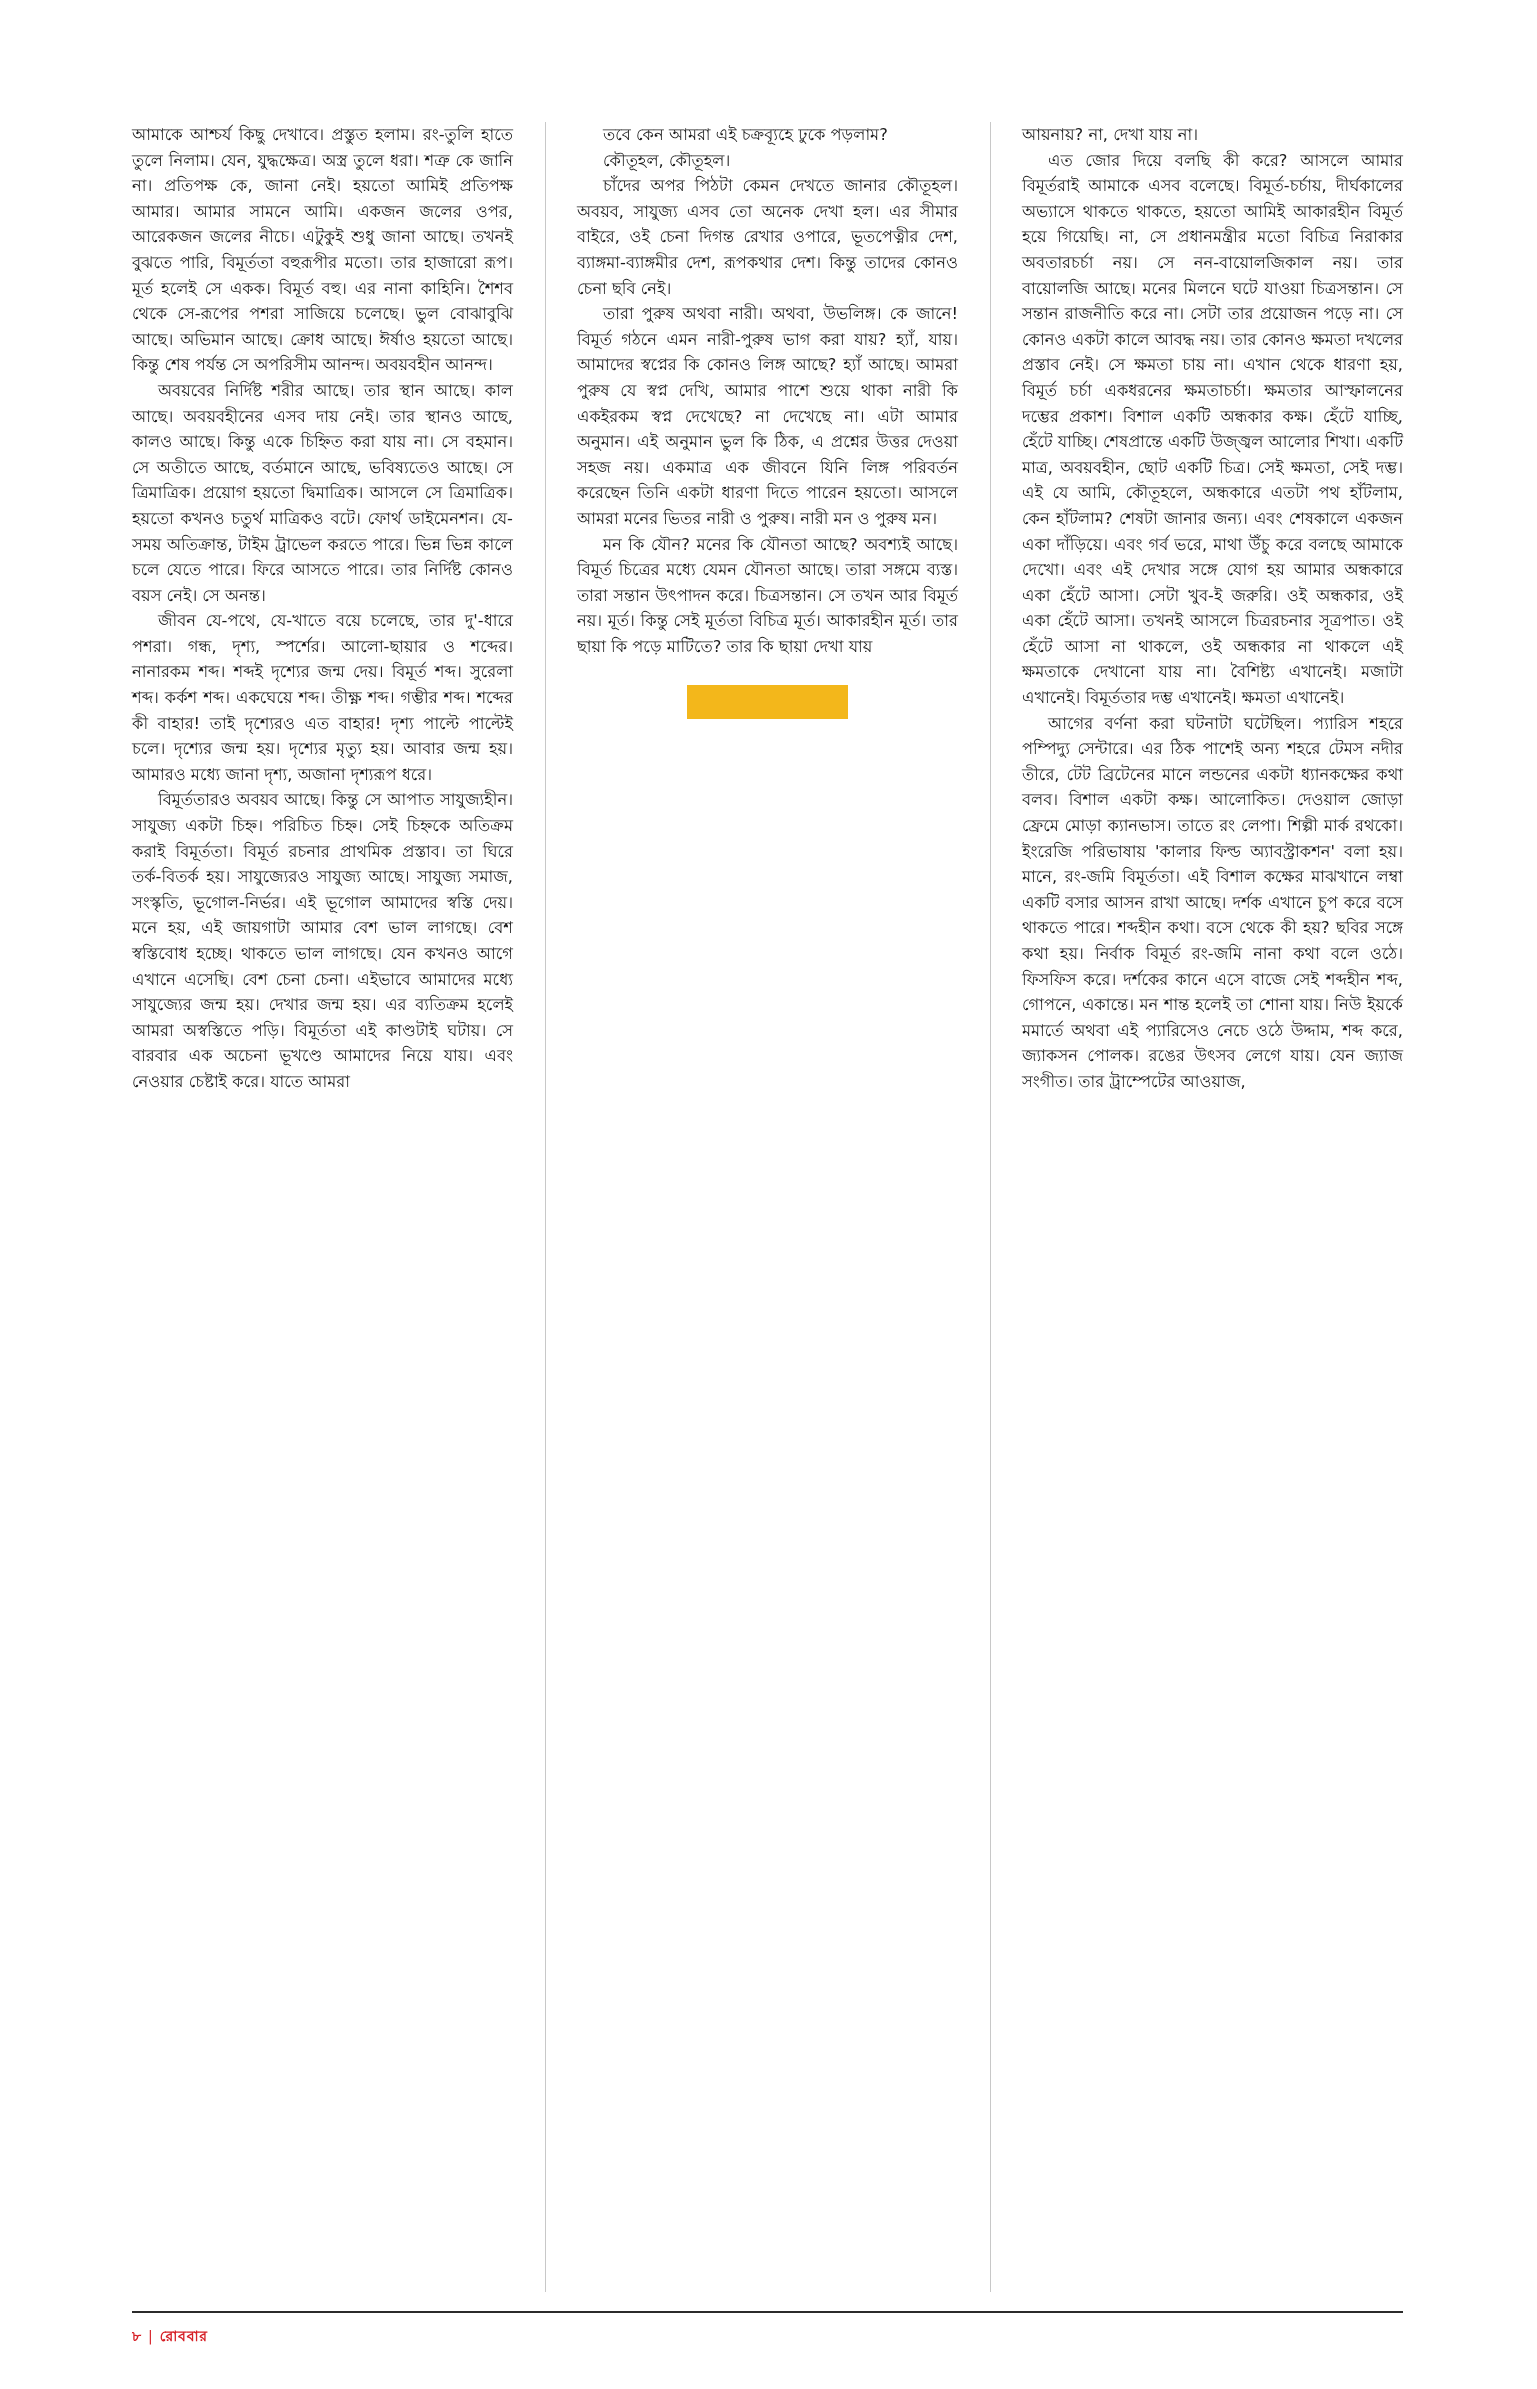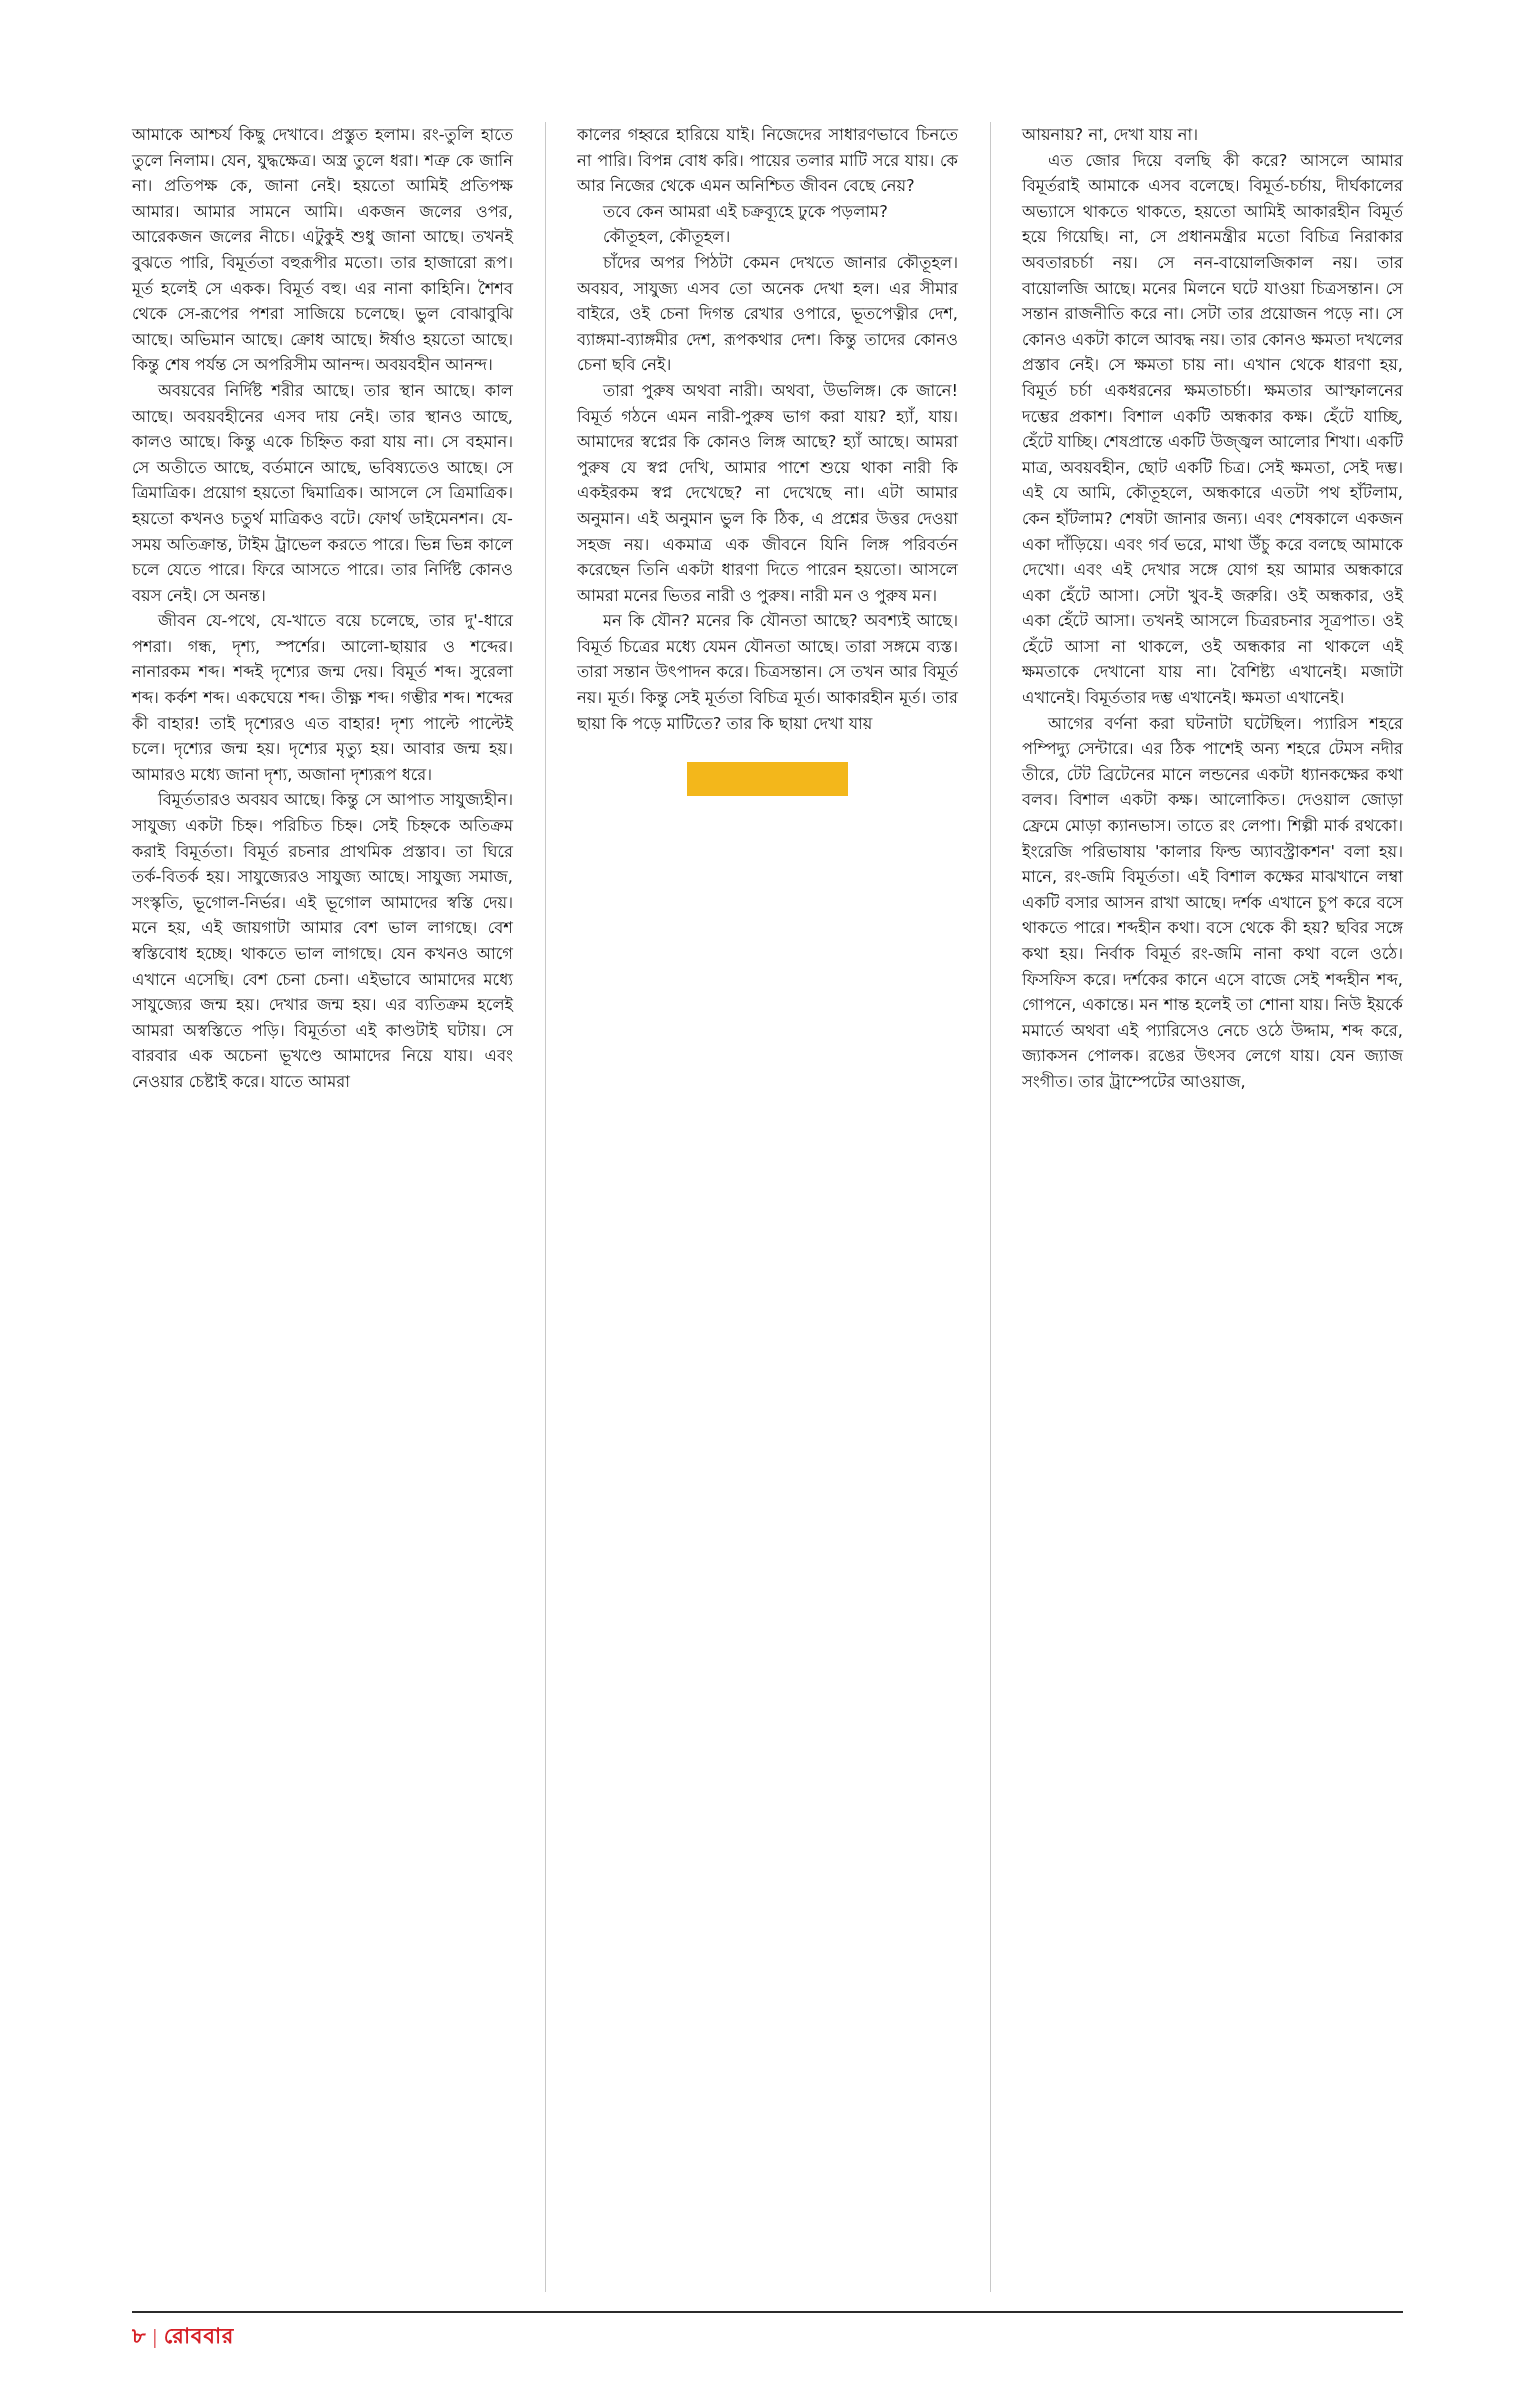--- a/index.html
+++ b/index.html
@@ -70,26 +70,25 @@
     left:132px;
     width:1271px;
     top:2311px;
     height:1.6px;
     background:#2b2b2b;
   }
   .footer{
     position:absolute;
     left:132px;
     top:2325px;
-    font-size:21px;
+    font-size:14px;
     line-height:23px;
     color:var(--footer-red);
     font-weight:bold;
     letter-spacing:0.8px;
-    font-family:Liberation Serif, serif;
   }
   .footer .sep{padding:0 6.2px;font-weight:normal;}
 </style>
 </head>
 <body>
 
 <div class="page">
 
   <div class="col-divider d1"></div>
   <div class="col-divider d2"></div>
@@ -97,21 +96,20 @@
   <div class="columns">
 
     <div class="column">
       <p class="para">আমাকে আশ্চর্য কিছু দেখাবে। প্রস্তুত হলাম। রং-তুলি হাতে তুলে নিলাম। যেন, যুদ্ধক্ষেত্র। অস্ত্র তুলে ধরা। শত্রু কে জানি না। প্রতিপক্ষ কে, জানা নেই। হয়তো আমিই প্রতিপক্ষ আমার। আমার সামনে আমি। একজন জলের ওপর, আরেকজন জলের নীচে। এটুকুই শুধু জানা আছে। তখনই বুঝতে পারি, বিমূর্ততা বহুরূপীর মতো। তার হাজারো রূপ। মূর্ত হলেই সে একক। বিমূর্ত বহু। এর নানা কাহিনি। শৈশব থেকে সে-রূপের পশরা সাজিয়ে চলেছে। ভুল বোঝাবুঝি আছে। অভিমান আছে। ক্রোধ আছে। ঈর্ষাও হয়তো আছে। কিন্তু শেষ পর্যন্ত সে অপরিসীম আনন্দ। অবয়বহীন আনন্দ।</p>
       <p class="para indent">অবয়বের নির্দিষ্ট শরীর আছে। তার স্থান আছে। কাল আছে। অবয়বহীনের এসব দায় নেই। তার স্থানও আছে, কালও আছে। কিন্তু একে চিহ্নিত করা যায় না। সে বহমান। সে অতীতে আছে, বর্তমানে আছে, ভবিষ্যতেও আছে। সে ত্রিমাত্রিক। প্রয়োগ হয়তো দ্বিমাত্রিক। আসলে সে ত্রিমাত্রিক। হয়তো কখনও চতুর্থ মাত্রিকও বটে। ফোর্থ ডাইমেনশন। যে-সময় অতিক্রান্ত, টাইম ট্রাভেল করতে পারে। ভিন্ন ভিন্ন কালে চলে যেতে পারে। ফিরে আসতে পারে। তার নির্দিষ্ট কোনও বয়স নেই। সে অনন্ত।</p>
       <p class="para indent">জীবন যে-পথে, যে-খাতে বয়ে চলেছে, তার দু'-ধারে পশরা। গন্ধ, দৃশ্য, স্পর্শের। আলো-ছায়ার ও শব্দের। নানারকম শব্দ। শব্দই দৃশ্যের জন্ম দেয়। বিমূর্ত শব্দ। সুরেলা শব্দ। কর্কশ শব্দ। একঘেয়ে শব্দ। তীক্ষ্ণ শব্দ। গম্ভীর শব্দ। শব্দের কী বাহার! তাই দৃশ্যেরও এত বাহার! দৃশ্য পাল্টে পাল্টেই চলে। দৃশ্যের জন্ম হয়। দৃশ্যের মৃত্যু হয়। আবার জন্ম হয়। আমারও মধ্যে জানা দৃশ্য, অজানা দৃশ্যরূপ ধরে।</p>
       <p class="para indent">বিমূর্ততারও অবয়ব আছে। কিন্তু সে আপাত সাযুজ্যহীন। সাযুজ্য একটা চিহ্ন। পরিচিত চিহ্ন। সেই চিহ্নকে অতিক্রম করাই বিমূর্ততা। বিমূর্ত রচনার প্রাথমিক প্রস্তাব। তা ঘিরে তর্ক-বিতর্ক হয়। সাযুজ্যেরও সাযুজ্য আছে। সাযুজ্য সমাজ, সংস্কৃতি, ভূগোল-নির্ভর। এই ভূগোল আমাদের স্বস্তি দেয়। মনে হয়, এই জায়গাটা আমার বেশ ভাল লাগছে। বেশ স্বস্তিবোধ হচ্ছে। থাকতে ভাল লাগছে। যেন কখনও আগে এখানে এসেছি। বেশ চেনা চেনা। এইভাবে আমাদের মধ্যে সাযুজ্যের জন্ম হয়। দেখার জন্ম হয়। এর ব্যতিক্রম হলেই আমরা অস্বস্তিতে পড়ি। বিমূর্ততা এই কাণ্ডটাই ঘটায়। সে বারবার এক অচেনা ভূখণ্ডে আমাদের নিয়ে যায়। এবং নেওয়ার চেষ্টাই করে। যাতে আমরা</p>
     </div>
 
     <div class="column">
-      <p class="para">কালের গহ্বরে হারিয়ে যাই। নিজেদের সাধারণভাবে চিনতে না পারি। বিপন্ন বোধ করি। পায়ের তলার মাটি সরে যায়। কে আর নিজের থেকে এমন অনিশ্চিত জীবন বেছে নেয়?</p>
       <p class="para indent">তবে কেন আমরা এই চক্রব্যূহে ঢুকে পড়লাম?</p>
       <p class="para indent">কৌতূহল, কৌতূহল।</p>
       <p class="para indent">চাঁদের অপর পিঠটা কেমন দেখতে জানার কৌতূহল। অবয়ব, সাযুজ্য এসব তো অনেক দেখা হল। এর সীমার বাইরে, ওই চেনা দিগন্ত রেখার ওপারে, ভূতপেত্নীর দেশ, ব্যাঙ্গমা-ব্যাঙ্গমীর দেশ, রূপকথার দেশ। কিন্তু তাদের কোনও চেনা ছবি নেই।</p>
       <p class="para indent">তারা পুরুষ অথবা নারী। অথবা, উভলিঙ্গ। কে জানে! বিমূর্ত গঠনে এমন নারী-পুরুষ ভাগ করা যায়? হ্যাঁ, যায়। আমাদের স্বপ্নের কি কোনও লিঙ্গ আছে? হ্যাঁ আছে। আমরা পুরুষ যে স্বপ্ন দেখি, আমার পাশে শুয়ে থাকা নারী কি একইরকম স্বপ্ন দেখেছে? না দেখেছে না। এটা আমার অনুমান। এই অনুমান ভুল কি ঠিক, এ প্রশ্নের উত্তর দেওয়া সহজ নয়। একমাত্র এক জীবনে যিনি লিঙ্গ পরিবর্তন করেছেন তিনি একটা ধারণা দিতে পারেন হয়তো। আসলে আমরা মনের ভিতর নারী ও পুরুষ। নারী মন ও পুরুষ মন।</p>
       <p class="para indent">মন কি যৌন? মনের কি যৌনতা আছে? অবশ্যই আছে। বিমূর্ত চিত্রের মধ্যে যেমন যৌনতা আছে। তারা সঙ্গমে ব্যস্ত। তারা সন্তান উৎপাদন করে। চিত্রসন্তান। সে তখন আর বিমূর্ত নয়। মূর্ত। কিন্তু সেই মূর্ততা বিচিত্র মূর্ত। আকারহীন মূর্ত। তার ছায়া কি পড়ে মাটিতে? তার কি ছায়া দেখা যায়</p>
 
       <div class="pullquote">
         <div class="pq-bar"></div>
         <div class="pq-bar"></div>
       </div>

